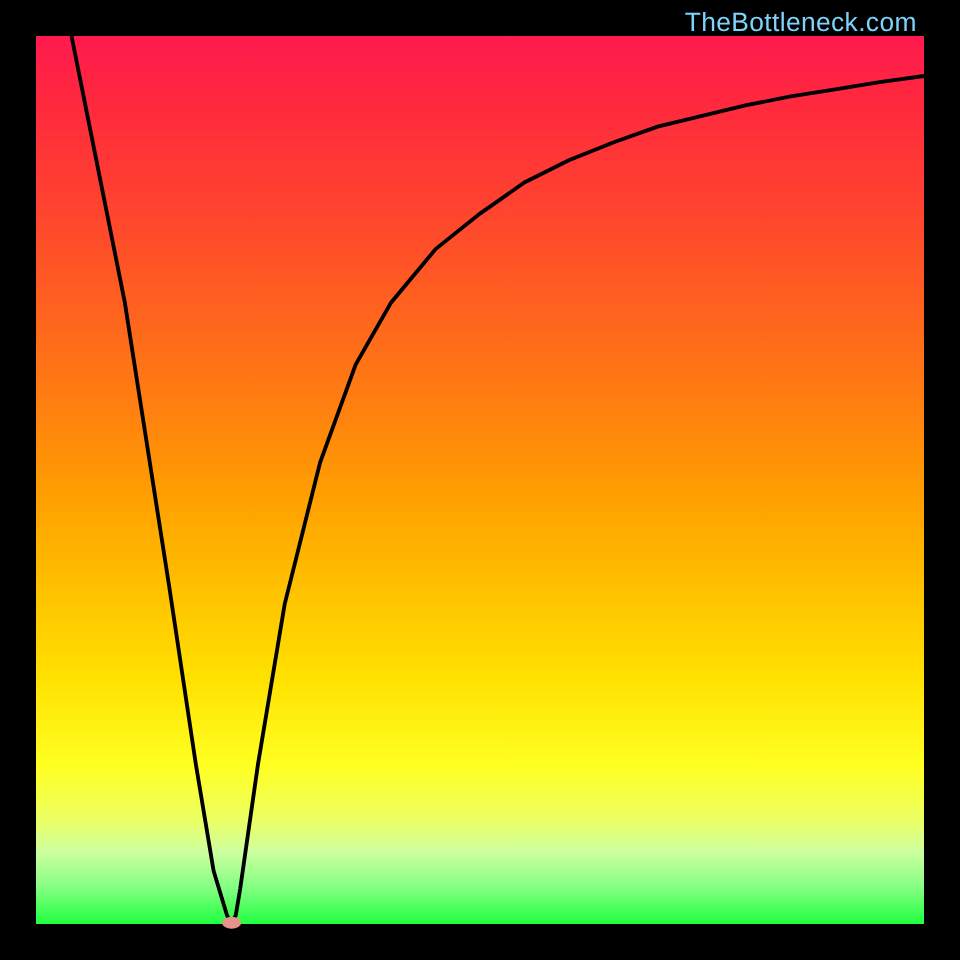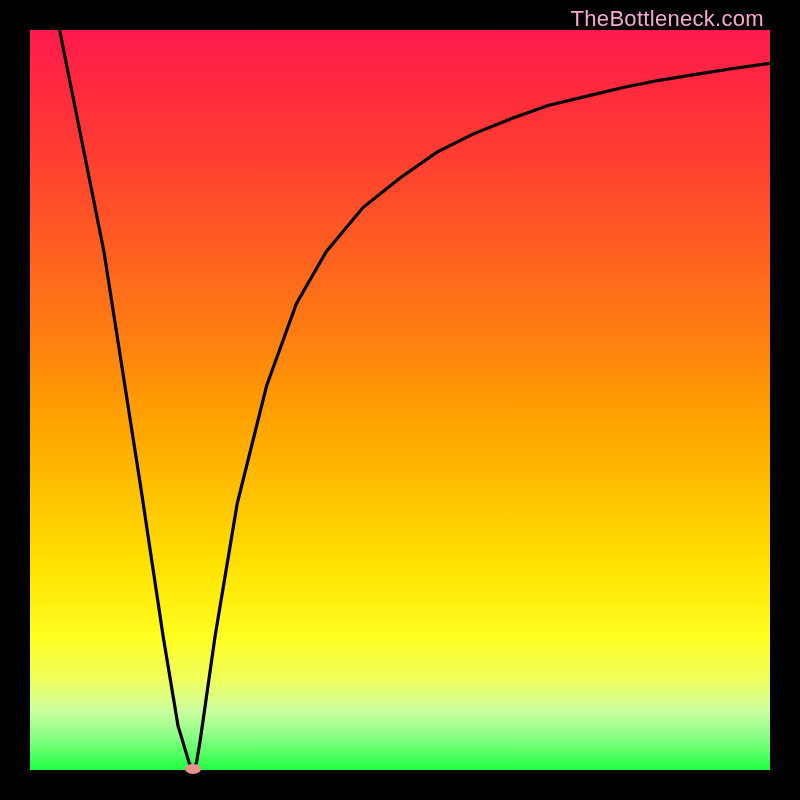--- a/index.html
+++ b/index.html
@@ -35,21 +35,21 @@
       #eeff60 88%,
       #ccffa0 92%,
       #80ff80 96%,
       #20ff40 100%
     );
   }
   .watermark {
     position: absolute;
     top: 6px;
     right: 36px;
-    color: #f9a8d4;
+    color: #7dd3fc;
     font-size: 22px;
     font-weight: normal;
     letter-spacing: 0.3px;
   }
   svg.curve {
     position: absolute;
     left: 0;
     top: 0;
     width: 740px;
     height: 740px;

